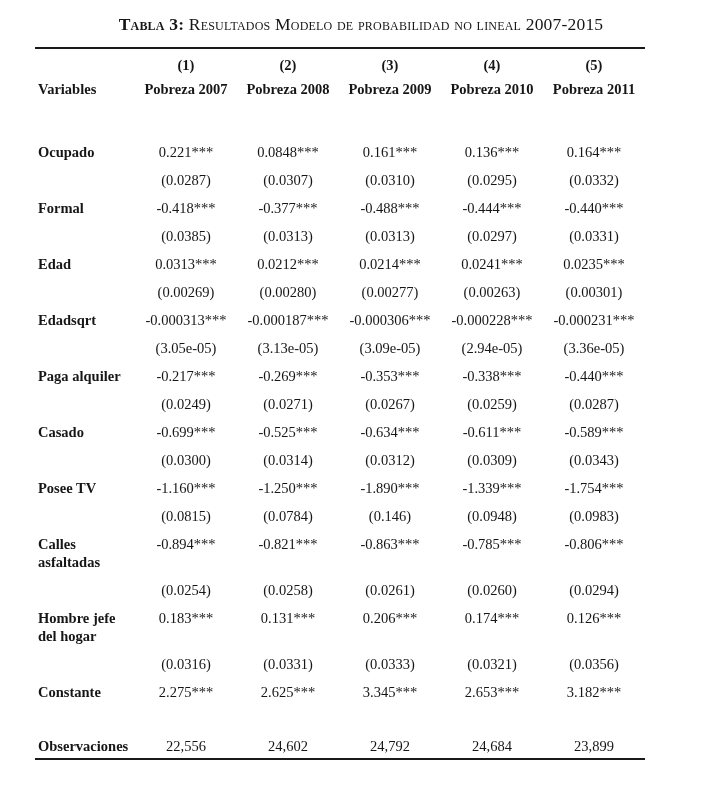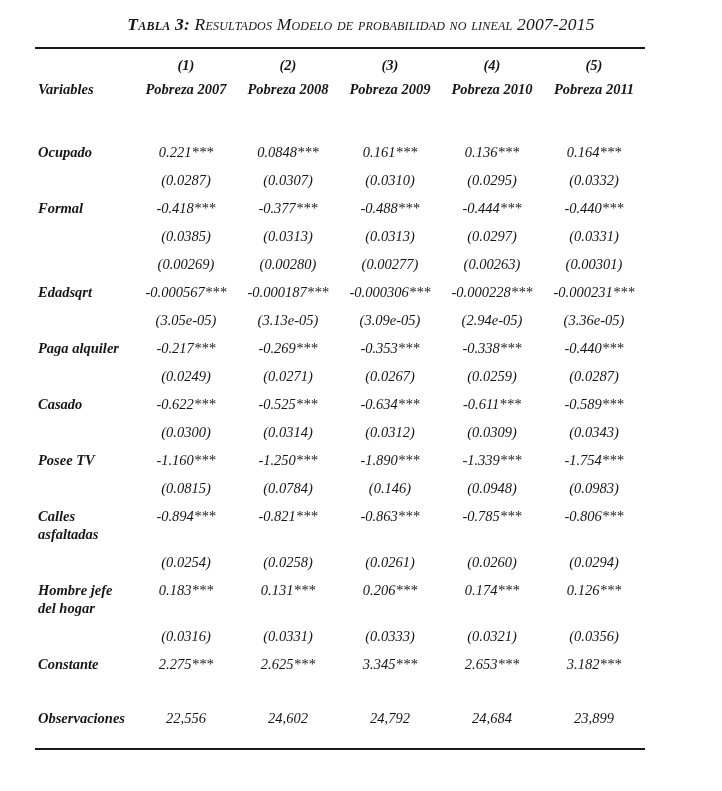--- a/index.html
+++ b/index.html
@@ -3,21 +3,21 @@
 <meta charset="utf-8">
 <style>
   * { box-sizing: border-box; }
   html, body { margin: 0; padding: 0; }
   body {
     width: 722px; height: 791px;
     background: #ffffff;
     font-family: "Liberation Serif", "DejaVu Serif", serif;
     color: #161616;
   }
-  .page { width: 722px; height: 791px; overflow: hidden; background: #ffffff; font-style: italic; }
+  .page { width: 722px; height: 791px; overflow: hidden; background: #ffffff; }
 
   .title {
     margin-top: 13px;
     text-align: center;
     font-size: 17.5px;
     font-variant-caps: small-caps;
     letter-spacing: 0.2px;
     line-height: 22px;
   }
   .title .title-bold { font-weight: 700; }
@@ -43,21 +43,21 @@
   td.lab {
     text-align: left;
     font-weight: 700;
     white-space: pre;
     padding-left: 3px;
   }
   tr.hdr1 td { padding-top: 7px; padding-bottom: 2px; font-weight: 700; }
   tr.hdr2 td { padding-top: 4px; padding-bottom: 6px; font-weight: 700; }
   tr.sp1 td { height: 34px; padding: 0; }
   tr.sp2 td { height: 26px; padding: 0; }
-  tr.obs td { padding-bottom: 21px; }
+  tr.obs td { padding-bottom: 3px; }
 </style>
 </head>
 <body>
 
 <div class="page">
   <div class="title">
     <span class="title-bold">Tabla 3:</span><span> Resultados Modelo de probabilidad no lineal 2007-2015</span>
   </div>
 
   <table class="results">
@@ -114,31 +114,39 @@
           <td>-0.440***</td>
         </tr>
         <tr class="se">
           <td class="lab"></td>
           <td>(0.0385)</td>
           <td>(0.0313)</td>
           <td>(0.0313)</td>
           <td>(0.0297)</td>
           <td>(0.0331)</td>
         </tr>
+        <tr class="coef">
+          <td class="lab">Edad</td>
+          <td>0.0313***</td>
+          <td>0.0212***</td>
+          <td>0.0214***</td>
+          <td>0.0241***</td>
+          <td>0.0235***</td>
+        </tr>
         <tr class="se">
           <td class="lab"></td>
           <td>(0.00269)</td>
           <td>(0.00280)</td>
           <td>(0.00277)</td>
           <td>(0.00263)</td>
           <td>(0.00301)</td>
         </tr>
         <tr class="coef">
           <td class="lab">Edadsqrt</td>
-          <td>-0.000567***</td>
+          <td>-0.000313***</td>
           <td>-0.000187***</td>
           <td>-0.000306***</td>
           <td>-0.000228***</td>
           <td>-0.000231***</td>
         </tr>
         <tr class="se">
           <td class="lab"></td>
           <td>(3.05e-05)</td>
           <td>(3.13e-05)</td>
           <td>(3.09e-05)</td>
@@ -156,21 +164,21 @@
         <tr class="se">
           <td class="lab"></td>
           <td>(0.0249)</td>
           <td>(0.0271)</td>
           <td>(0.0267)</td>
           <td>(0.0259)</td>
           <td>(0.0287)</td>
         </tr>
         <tr class="coef">
           <td class="lab">Casado</td>
-          <td>-0.622***</td>
+          <td>-0.699***</td>
           <td>-0.525***</td>
           <td>-0.634***</td>
           <td>-0.611***</td>
           <td>-0.589***</td>
         </tr>
         <tr class="se">
           <td class="lab"></td>
           <td>(0.0300)</td>
           <td>(0.0314)</td>
           <td>(0.0312)</td>

